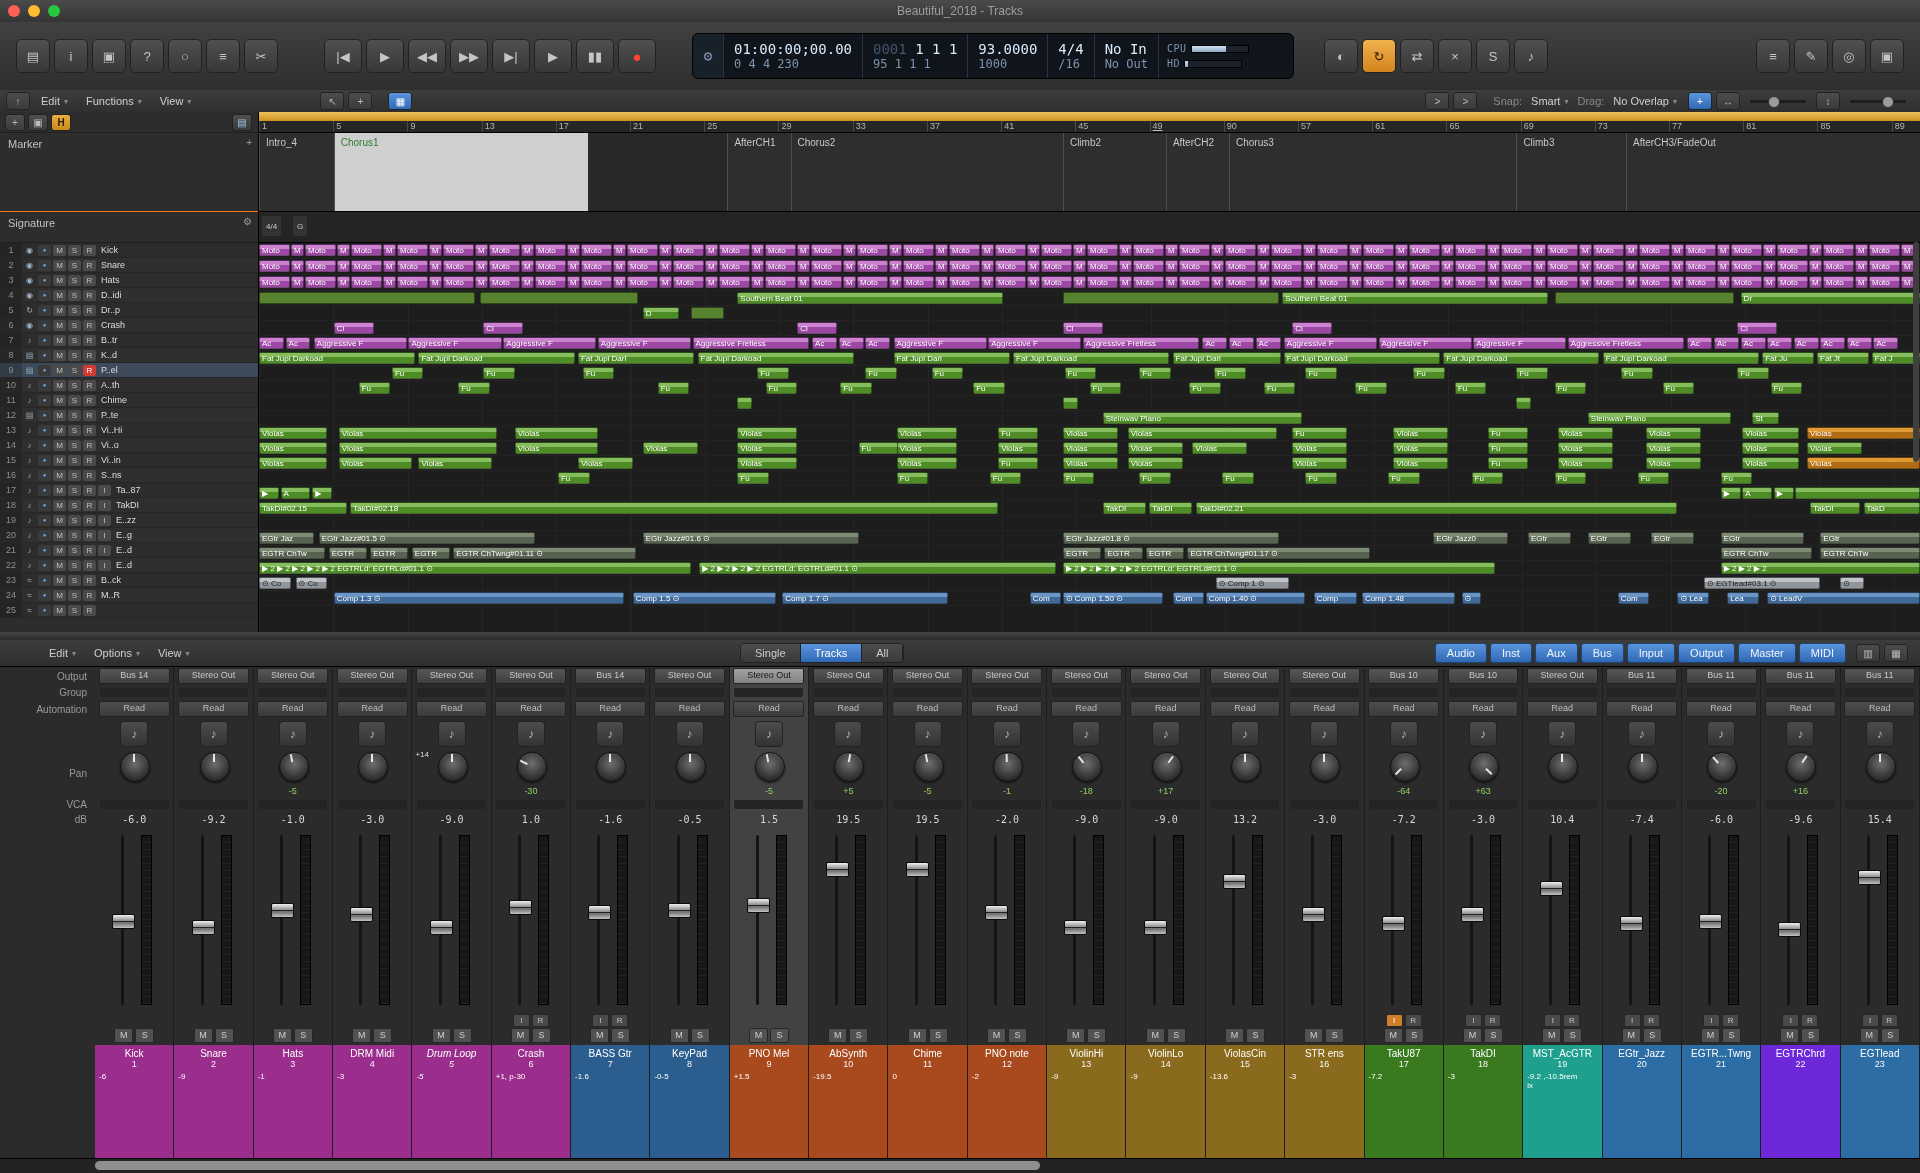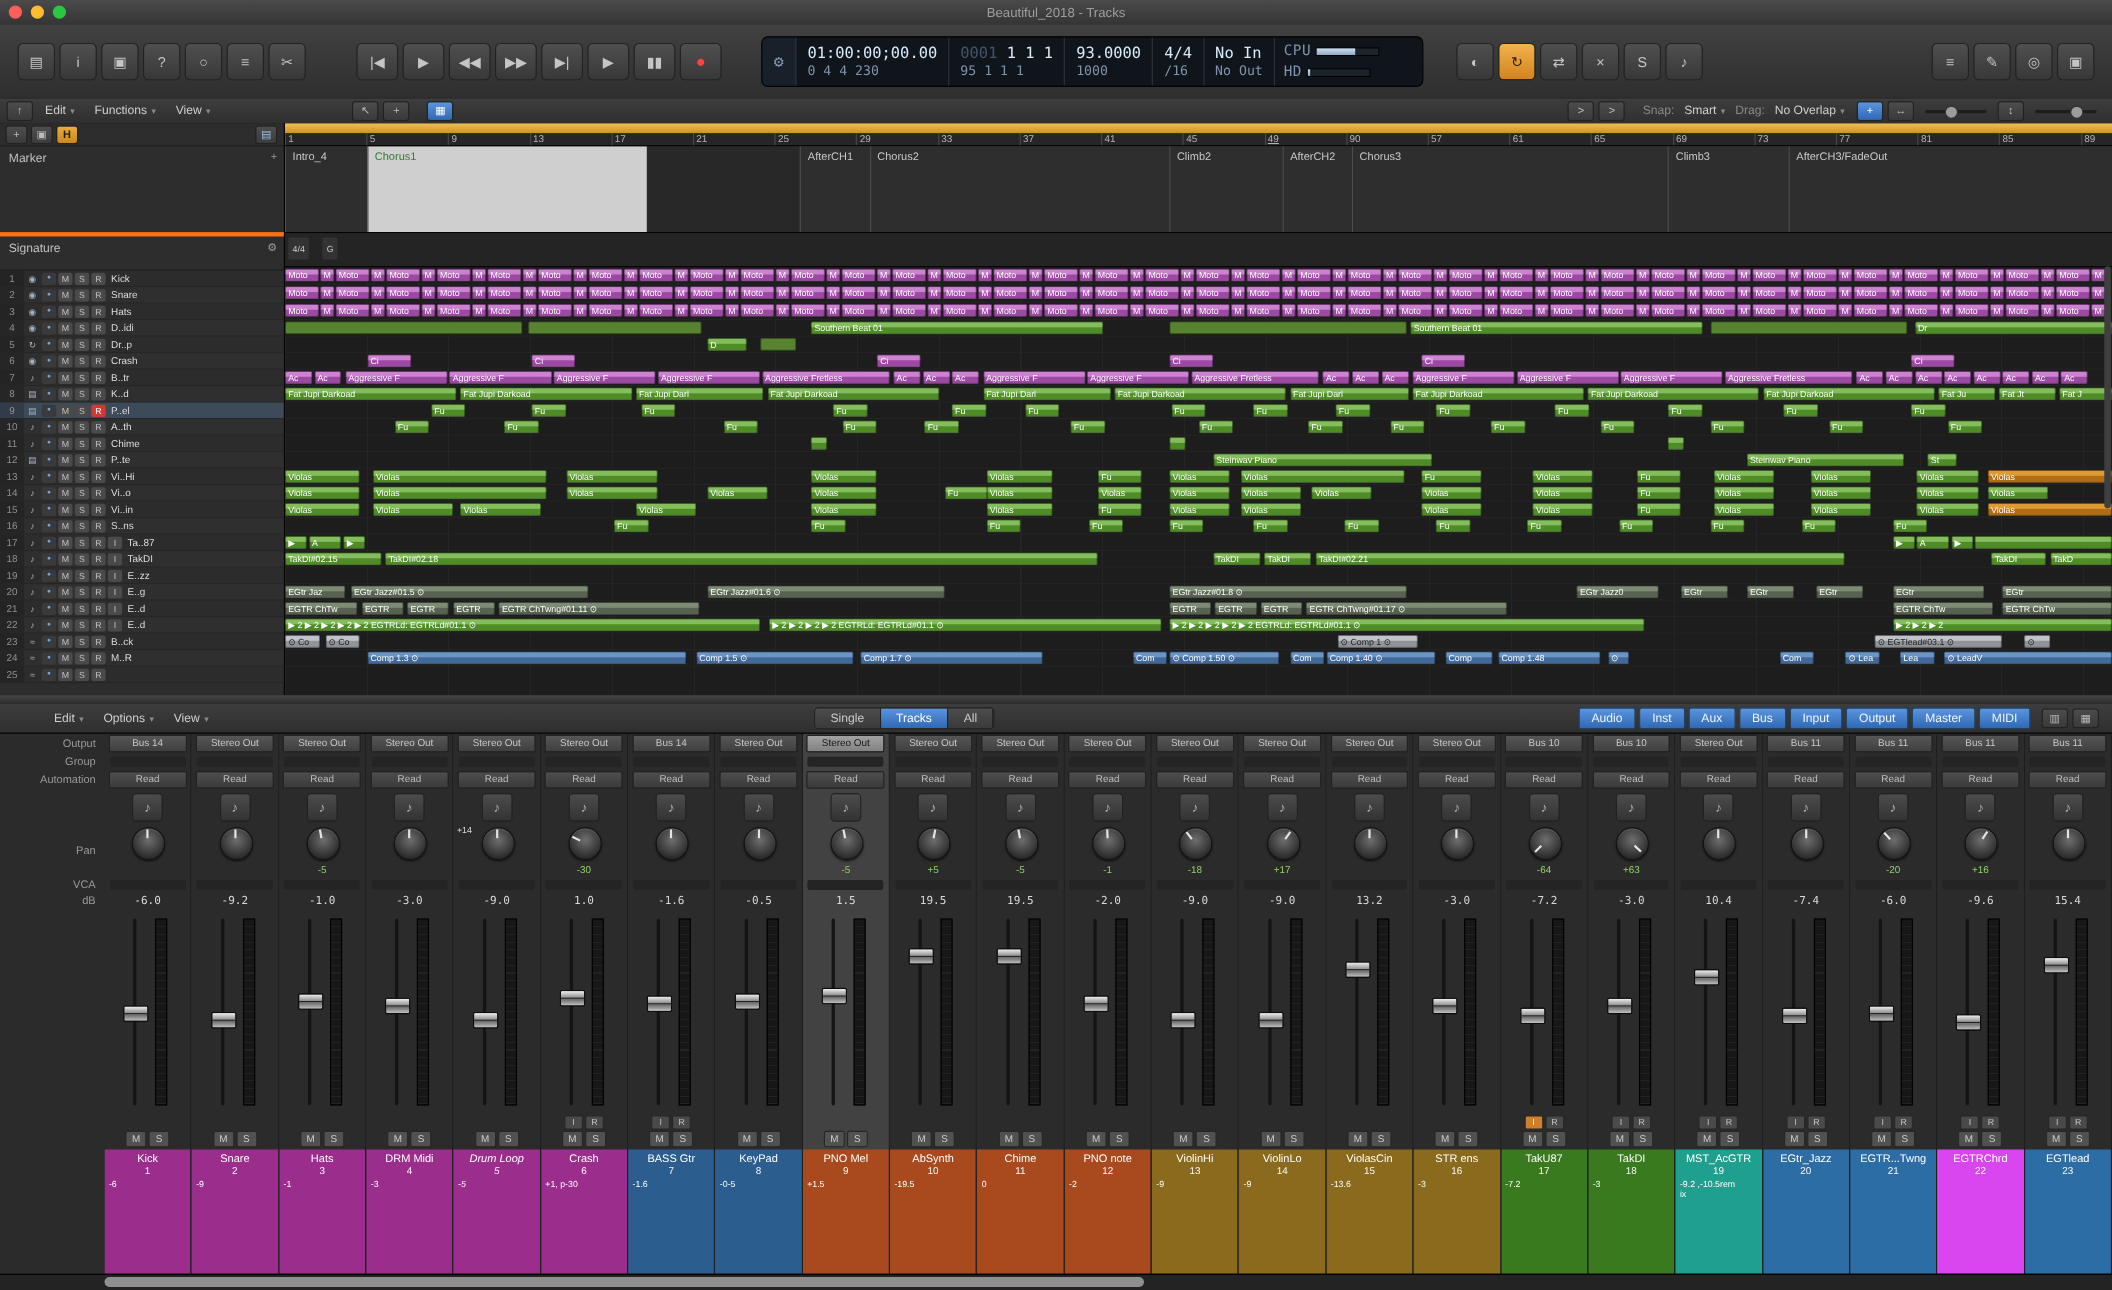--- a/index.html
+++ b/index.html
@@ -22,21 +22,21 @@
   
   #lcd{height:44px;width:600px;margin-left:26px;background:#10151c;border:1px solid #000;border-radius:6px;
     display:flex;align-items:stretch;font-family:"DejaVu Sans Mono",monospace;overflow:hidden}
   .lcd-gear{width:30px;display:flex;align-items:center;justify-content:center;color:#7e93ad;font-size:15px;
     border-right:1px solid #2a3340;background:#182029}
   .lcd-col{padding:4px 10px;display:flex;flex-direction:column;justify-content:center;border-right:1px solid #2a3340}
   .lcd-top{font-size:14px;color:#d9ebfb;white-space:nowrap}
   .lcd-bot{font-size:12px;color:#7e93ad;white-space:nowrap}
   .lcd-dim{color:#44556b}
   .lcd-cpu{padding:5px 8px;display:flex;flex-direction:column;justify-content:center;gap:4px}
-  .meter-lab{font-size:13px;color:#7e93ad;letter-spacing:.5px}
+  .meter-lab{font-size:10px;color:#7e93ad;letter-spacing:.5px}
   .meter-bar{width:56px;height:6px;background:#1c232d;border:1px solid #000;position:relative}
   .meter-fill{position:absolute;left:0;top:0;bottom:0;background:linear-gradient(#cfe0f2,#8fa9c4)}
   
   #amenubar{left:0;top:90px;width:1920px;height:22px;background:linear-gradient(#3d3d3d,#2f2f2f);
     border-bottom:1px solid #000;display:flex;align-items:center;font-size:11px}
   .mbtn{padding:2px 9px;color:#cfcfcf;display:flex;align-items:center;gap:4px}
   .mbtn .car{color:#8a8a8a;font-size:8px}
   .sq{width:22px;height:16px;border-radius:3px;background:linear-gradient(#4c4c4c,#3a3a3a);border:1px solid #222;
     display:flex;align-items:center;justify-content:center;font-size:10px;color:#bbb;margin:0 2px}
   .sq.blue{background:linear-gradient(#5b95dd,#2f68b5);color:#fff}
@@ -44,21 +44,21 @@
   .mini-slider{width:56px;height:3px;background:#1d1d1d;border-radius:2px;position:relative;margin:0 8px}
   .mini-thumb{position:absolute;top:-4px;width:10px;height:10px;border-radius:50%;background:#9c9c9c;border:1px solid #333}
   
   #arrange{left:0;top:112px;width:1920px;height:520px;background:#202020;display:flex}
   #left-panel{width:258px;background:#2d2d2d;border-right:1px solid #000;display:flex;flex-direction:column}
   #lp-toolbar{height:20px;display:flex;align-items:center;padding-left:5px;gap:3px;border-bottom:1px solid #1e1e1e}
   .lpb{width:18px;height:15px;border-radius:3px;background:linear-gradient(#4e4e4e,#3b3b3b);border:1px solid #222;
     font-size:10px;color:#bbb;display:flex;align-items:center;justify-content:center}
   .lpb.orange{background:linear-gradient(#e8ae3c,#c98a1c);color:#2a1c04;font-weight:bold}
   .lpb.right{margin-left:auto;margin-right:6px;color:#9cc3ea}
-  #marker-head{height:78px;border-bottom:4px solid #f97316;position:relative}
+  #marker-head{height:78px;border-bottom:1px solid #f97316;position:relative}
   #sig-head{height:30px;border-bottom:1px solid #1e1e1e;position:relative}
   .lane-lab{position:absolute;left:8px;top:5px;font-size:11px;color:#c2c2c2}
   .lane-btn{position:absolute;right:6px;top:4px;font-size:10px;color:#9a9a9a}
   #track-list{flex:1;overflow:hidden}
   .trow{height:14px;display:flex;align-items:center;border-bottom:1px solid #262626;background:#2f2f2f}
   .trow:nth-child(odd){background:#2c2c2c}
   .trow.sel{background:#3d4a59}
   .tnum{width:22px;font-size:9px;color:#8f8f8f;text-align:center;background:rgba(0,0,0,.18);align-self:stretch;line-height:14px}
   .ticon{width:15px;text-align:center;font-size:8px;color:#9fb3c4}
   .tpow{width:13px;height:11px;margin:0 1px;border-radius:2px;background:#3a3a3a;color:#6fa8dc;font-size:6px;
@@ -2115,21 +2115,21 @@
             </div>
           </div>
           <div class="sec h-ir">
             <div class="irb">I</div>
             <div class="irb">R</div>
           </div>
           <div class="sec h-ms">
             <div class="msb">M</div>
             <div class="msb">S</div>
           </div>
-          <div class="splate" style="background: #d946ef;">
+          <div class="splate" style="background: #6d28d9;">
             <div class="pname">EGTRChrd</div>
             <div class="pnum">22</div>
           </div>
         </div>
         <div class="strip">
           <div class="sec h-out">
             <div class="sout">Bus 11</div>
           </div>
           <div class="sec h-grp">
             <div class="sgroup"></div>

